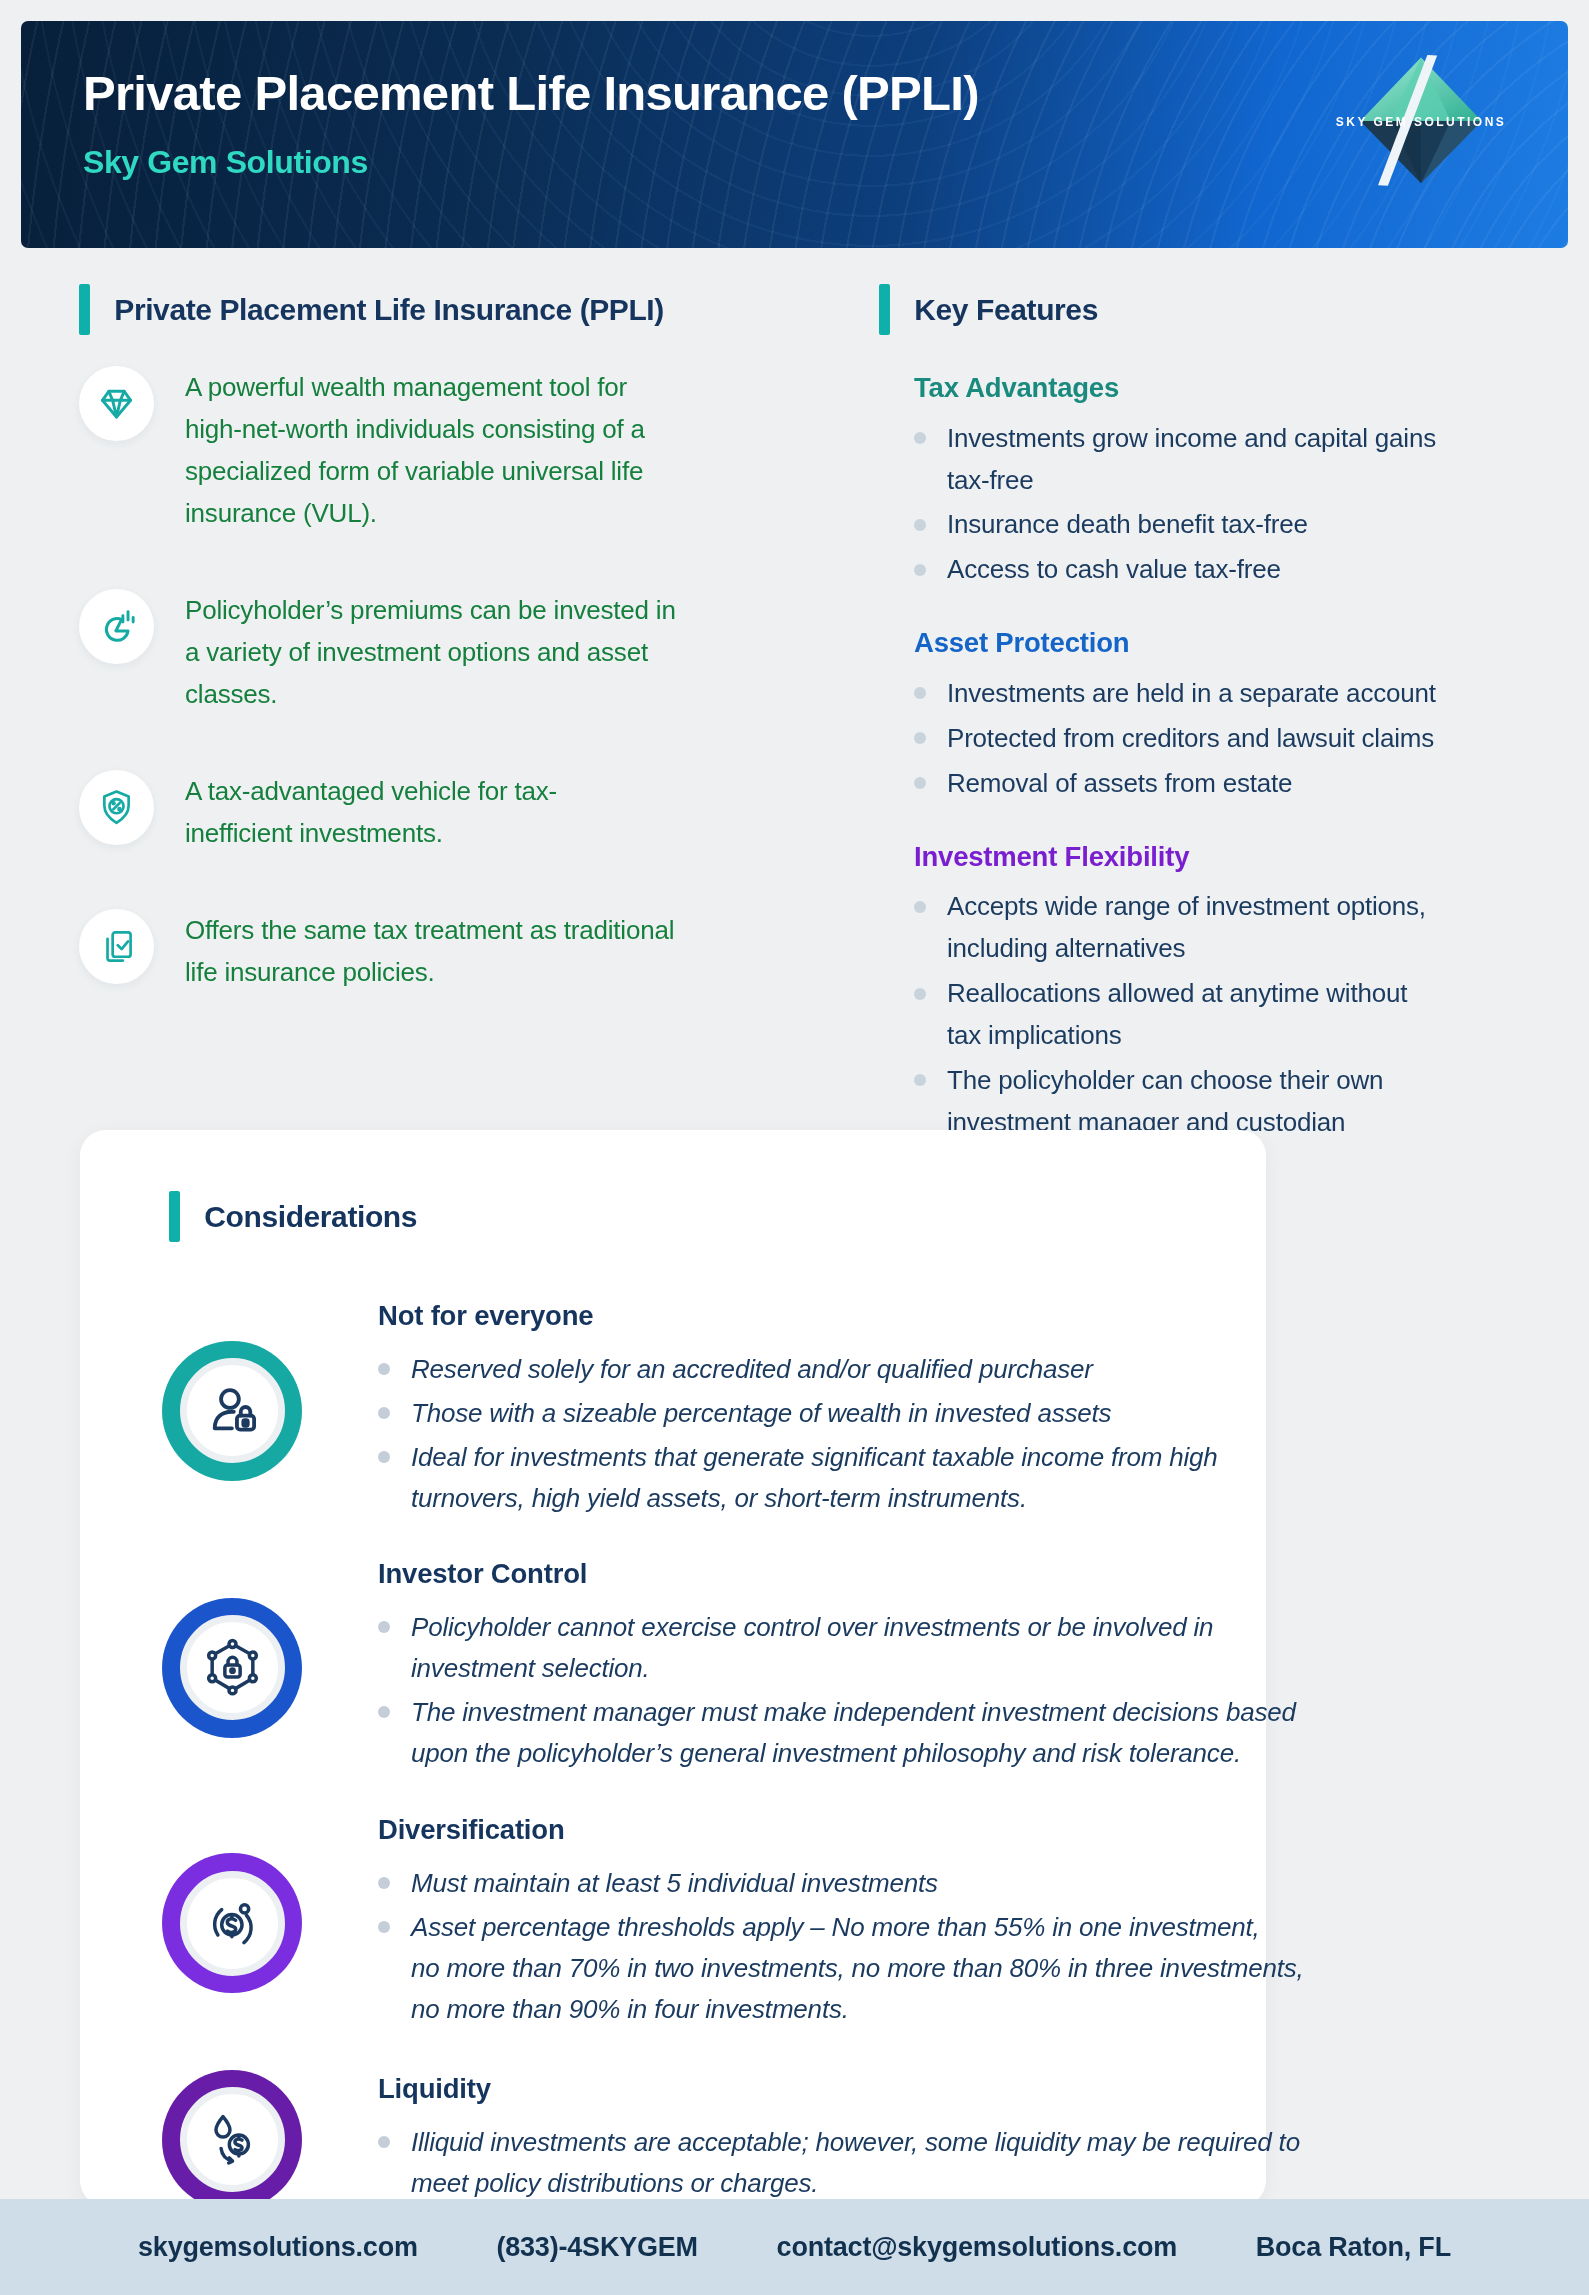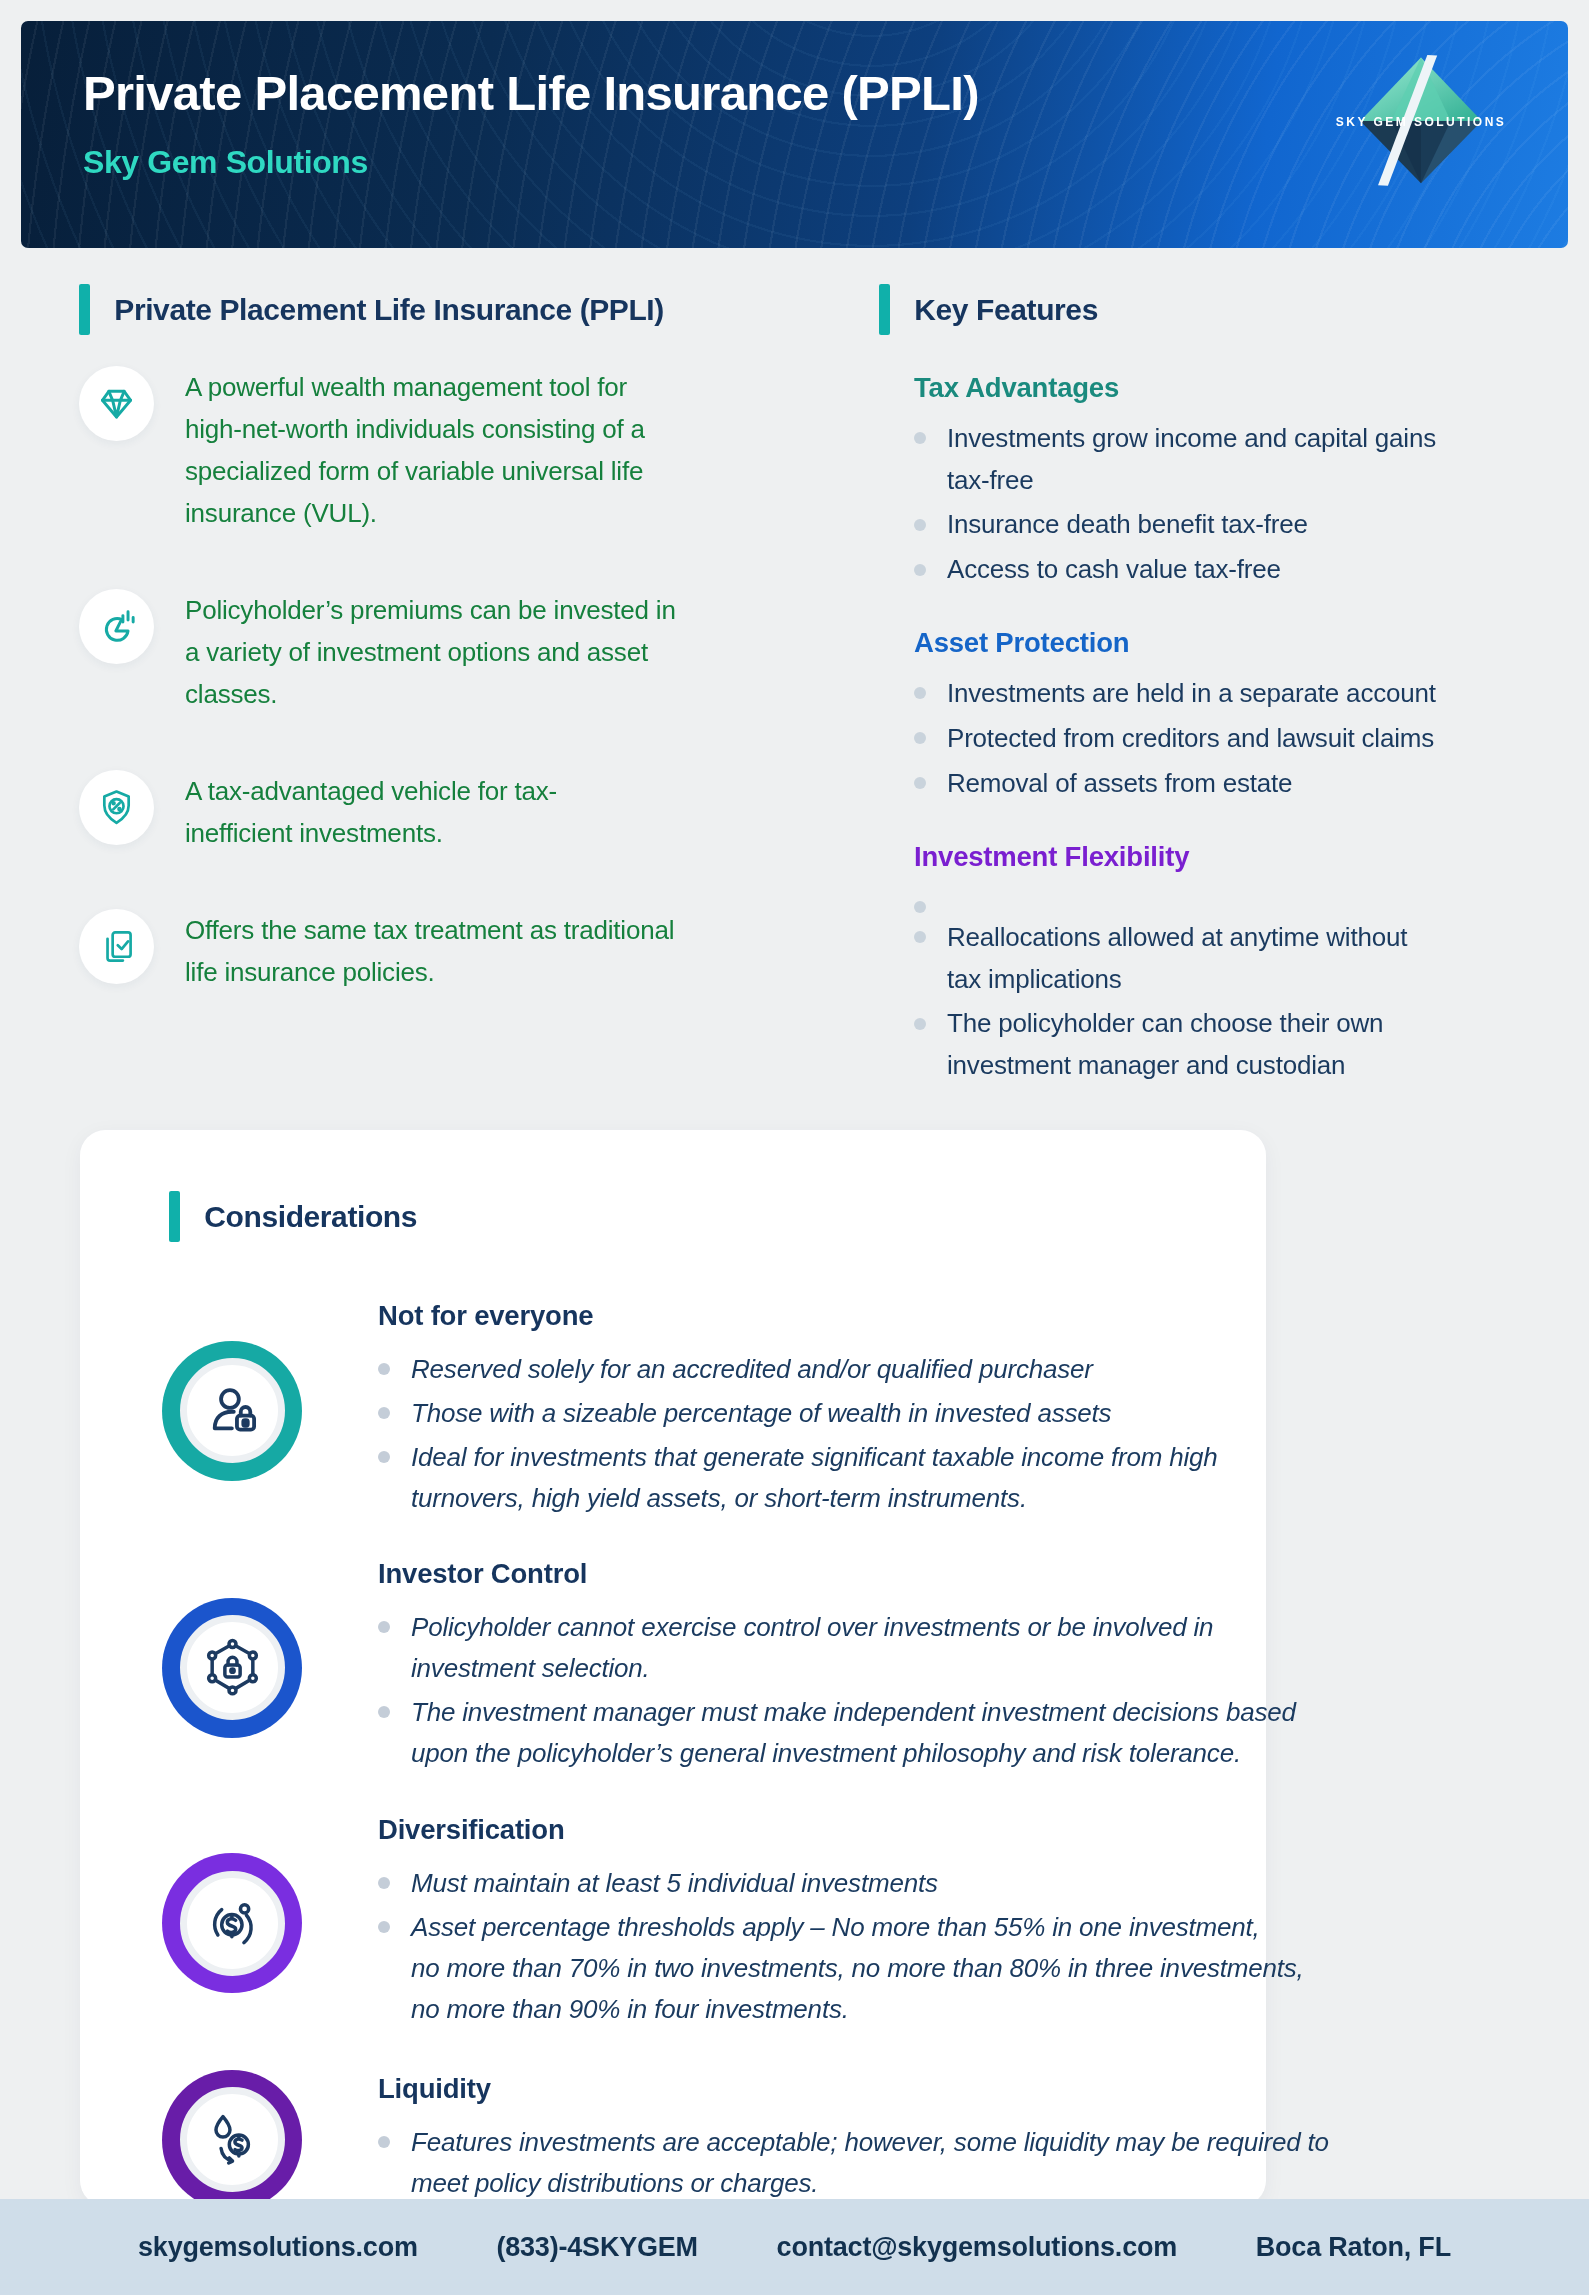--- a/index.html
+++ b/index.html
@@ -213,20 +213,22 @@
     <div class="bullet">
         <span class="dot"></span>
         <span class="bullet-text">Removal of assets from estate</span>
       </div>
   </div>
 
   <div class="feature-group">
     <div class="feature-heading" style="color: rgb(122, 31, 208);">Investment Flexibility</div>
     <div class="bullet">
         <span class="dot"></span>
+        <span class="bullet-text">Accepts wide range of investment options,
+including alternatives</span>
       </div>
     <div class="bullet">
         <span class="dot"></span>
         <span class="bullet-text">Reallocations allowed at anytime without
 tax implications</span>
       </div>
     <div class="bullet">
         <span class="dot"></span>
         <span class="bullet-text">The policyholder can choose their own
 investment manager and custodian</span>
@@ -341,21 +343,21 @@
             <path d="M63 49 c-6 -4 -12 -1 -11 4 c1 5 11 3 11 8 c0 4 -7 6 -11 3"></path>
             <path d="M58 45 v-3 M58 74 v-3"></path>
             <path d="M30 62 q2 16 18 20 l-5 -5 m5 5 l-6 3"></path>
           </svg>
         </div>
       </div>
       <div class="c-content">
         <div class="c-heading">Liquidity</div>
         <div class="bullet c-bullet">
             <span class="dot"></span>
-            <span class="bullet-text">Features investments are acceptable; however, some liquidity may be required to
+            <span class="bullet-text">Illiquid investments are acceptable; however, some liquidity may be required to
 meet policy distributions or charges.</span>
           </div>
       </div>
     </div>
 
   </div>
 </div>
 
 <div class="footer">
   <div class="footer-item">skygemsolutions.com</div>

